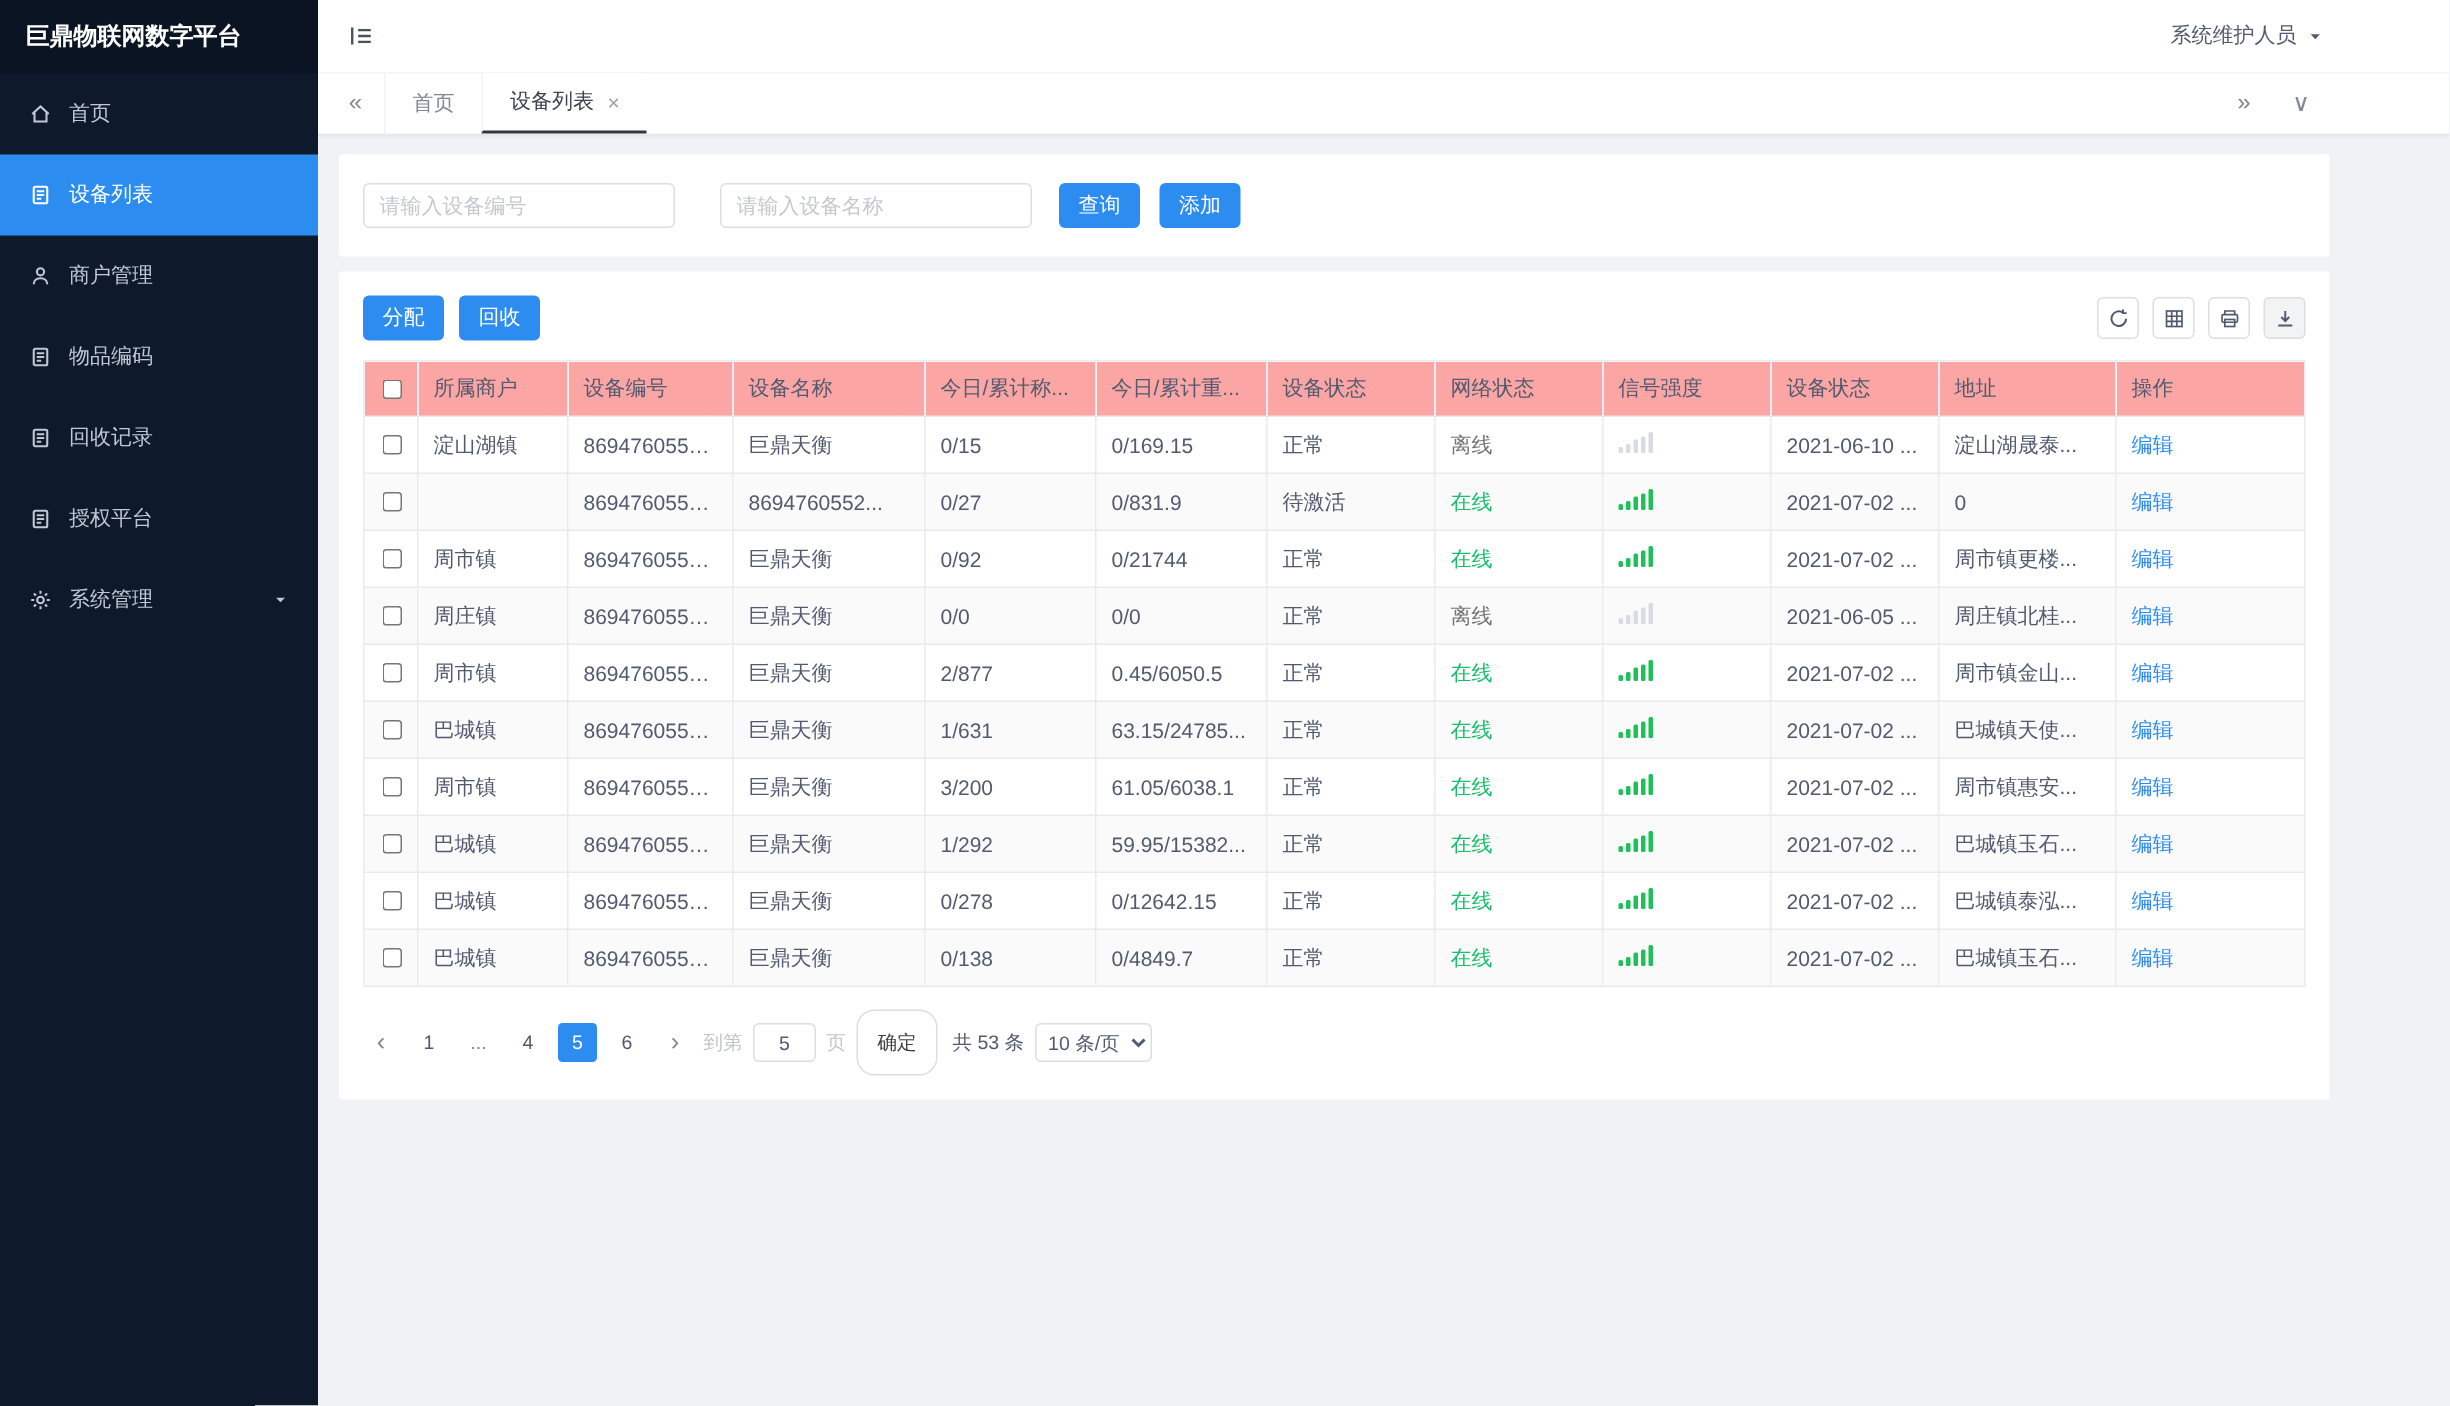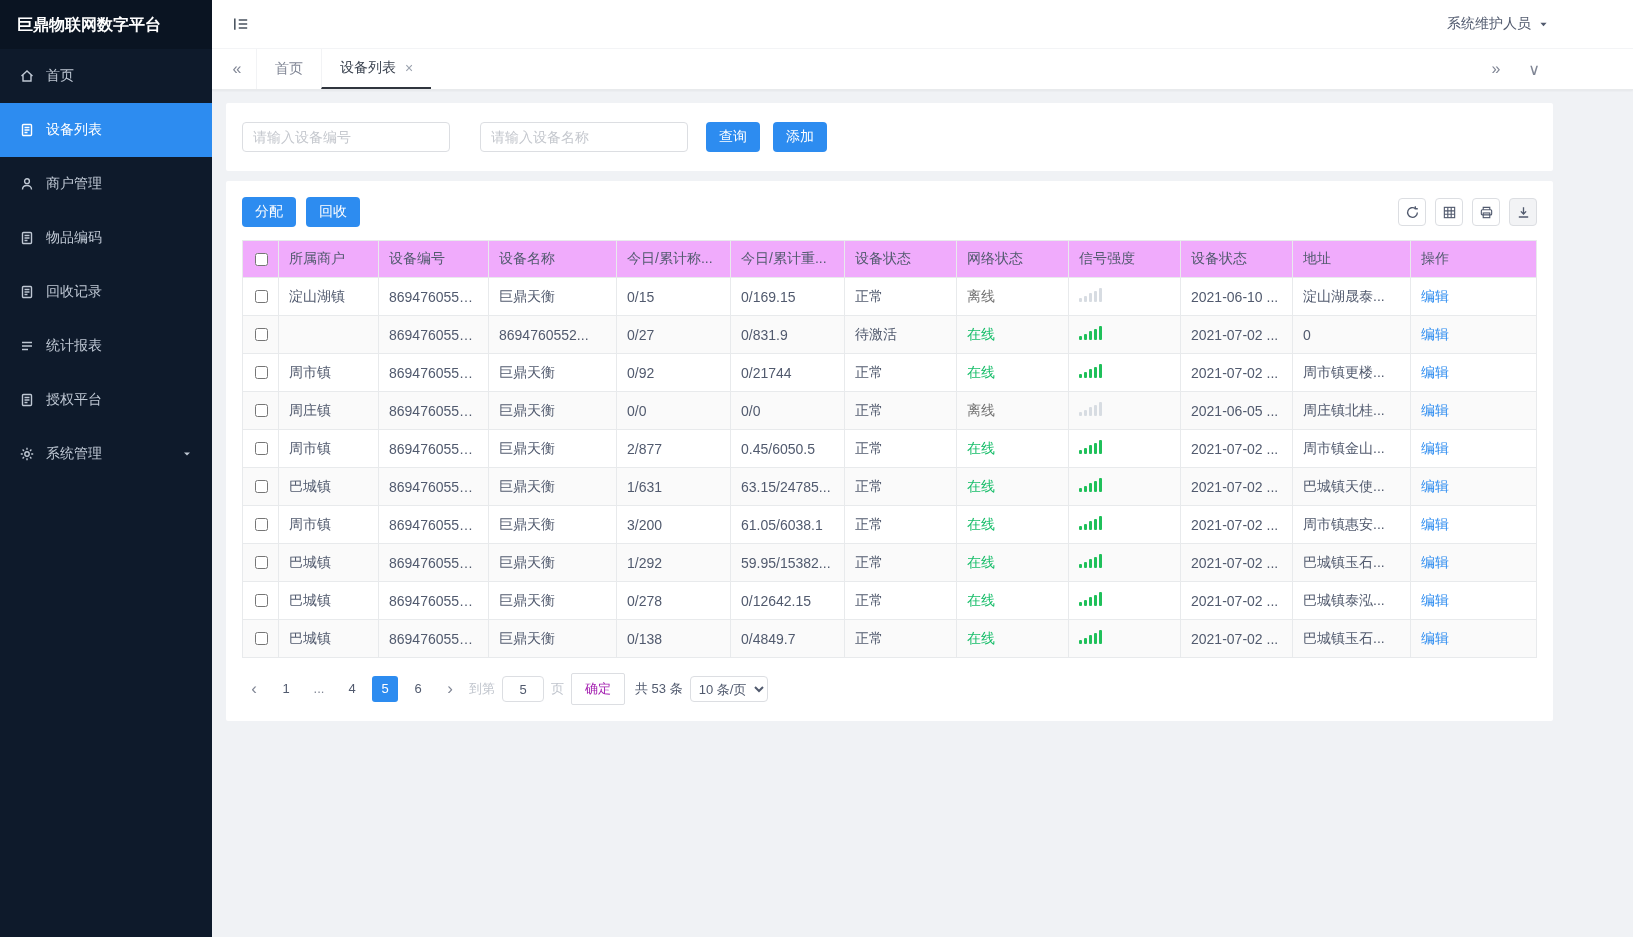--- a/index.html
+++ b/index.html
@@ -42,36 +42,36 @@
   .content{flex:1;padding:13px 80px 13px 14px;overflow:hidden}
   .card{background:#fff;border-radius:2px}
   .search-card{padding:19px 16px;display:flex;align-items:center;margin-bottom:10px}
   .inp{width:208px;height:30px;box-sizing:border-box;border:1px solid #dcdee2;border-radius:4px;
        padding:0 10px;font-size:14px;color:#515a6e;outline:none;font-family:inherit}
   .inp::placeholder{color:#c5c8ce}
   .inp + .inp{margin-left:30px}
   .btn{height:30px;padding:0 13px;border:none;border-radius:4px;font-size:14px;
        cursor:pointer;font-family:inherit}
   .btn.primary{background:#2d8cf0;color:#fff}
-  .btn.ghost{background:#fff;border:1px solid #dcdee2;color:#a21caf;height:32px;border-radius:2px;font-size:13px}
+  .btn.ghost{background:#fff;border:1px solid #dcdee2;color:#404040;height:44px;border-radius:12px;font-size:13px}
   .search-card .btn.primary:first-of-type{margin-left:18px}
   .search-card .btn.primary + .btn.primary{margin-left:13px}
 
   .table-card{padding:16px}
   .table-toolbar{display:flex;align-items:center;gap:10px;margin-bottom:13px}
   .toolbar-icons{margin-left:auto;display:flex;gap:9px}
   .icon-btn{width:28px;height:28px;box-sizing:border-box;border:1px solid #dcdee2;border-radius:4px;
             background:#fff;display:flex;align-items:center;justify-content:center;cursor:pointer;color:#515a6e}
   .icon-btn svg{stroke:currentColor}
   .icon-btn.dark{background:#f2f3f5}
 
   table.device-table{width:100%;border-collapse:collapse;table-layout:fixed}
   .device-table th,.device-table td{border:1px solid #e8eaec;padding:0 10px;text-align:left;
       font-size:14px;overflow:hidden;white-space:nowrap;text-overflow:ellipsis}
-  .device-table th{background:#f0abfc;color:#515a6e;font-weight:normal;height:36px}
+  .device-table th{background:#fca5a5;color:#515a6e;font-weight:normal;height:36px}
   .device-table td{height:37px;color:#515a6e;background:#fff}
   .device-table tbody tr:nth-child(even) td{background:#fafafa}
   .cell-check{width:36px;text-align:center !important;padding:0 !important}
   .text-green{color:#19be6b}
   .text-red{color:#737373}
   .link{color:#2d8cf0;cursor:pointer;text-decoration:none}
   .signal{display:inline-flex;align-items:flex-end;gap:2px;height:14px}
   .signal i{width:3px;background:#1fc05a;border-radius:1px;display:block}
   .signal i:nth-child(1){height:4px}
   .signal i:nth-child(2){height:6px}
@@ -144,28 +144,20 @@
       <div class="menu-item">
         <span class="mi-icon">
           <svg width="16" height="16" viewBox="0 0 16 16" fill="none" stroke-width="1.4">
               <rect x="3.5" y="2.5" width="9" height="11" rx="1"></rect>
               <path d="M5.5 5.5h5M5.5 8h5M5.5 10.5h3"></path>
             </svg>
         </span>
         <span>回收记录</span>
       </div>
 
-      <div class="menu-item">
-        <span class="mi-icon">
-          <svg width="16" height="16" viewBox="0 0 16 16" fill="none" stroke-width="1.4">
-              <path d="M3 4.5h10M3 8h10M3 11.5h6"></path>
-            </svg>
-        </span>
-        <span>统计报表</span>
-      </div>
 
       <div class="menu-item">
         <span class="mi-icon">
           <svg width="16" height="16" viewBox="0 0 16 16" fill="none" stroke-width="1.4">
               <rect x="3.5" y="2.5" width="9" height="11" rx="1"></rect>
               <path d="M5.5 5.5h5M5.5 8h5M5.5 10.5h3"></path>
             </svg>
         </span>
         <span>授权平台</span>
       </div>

